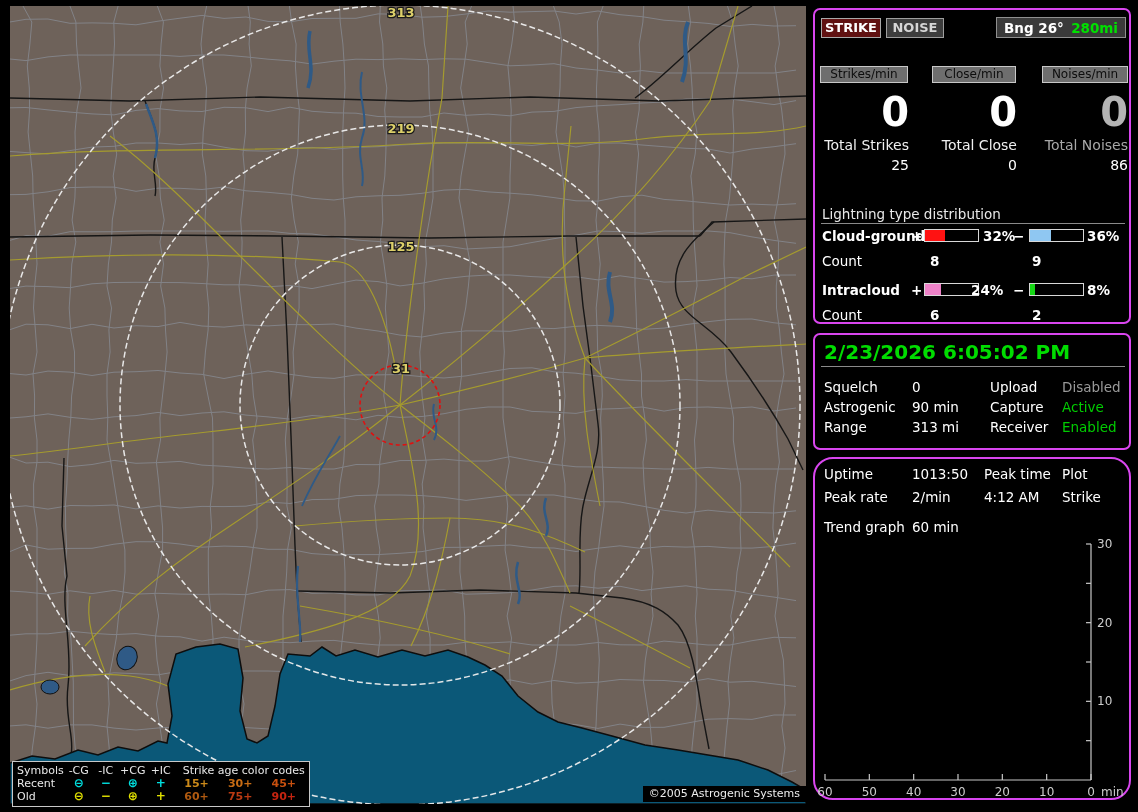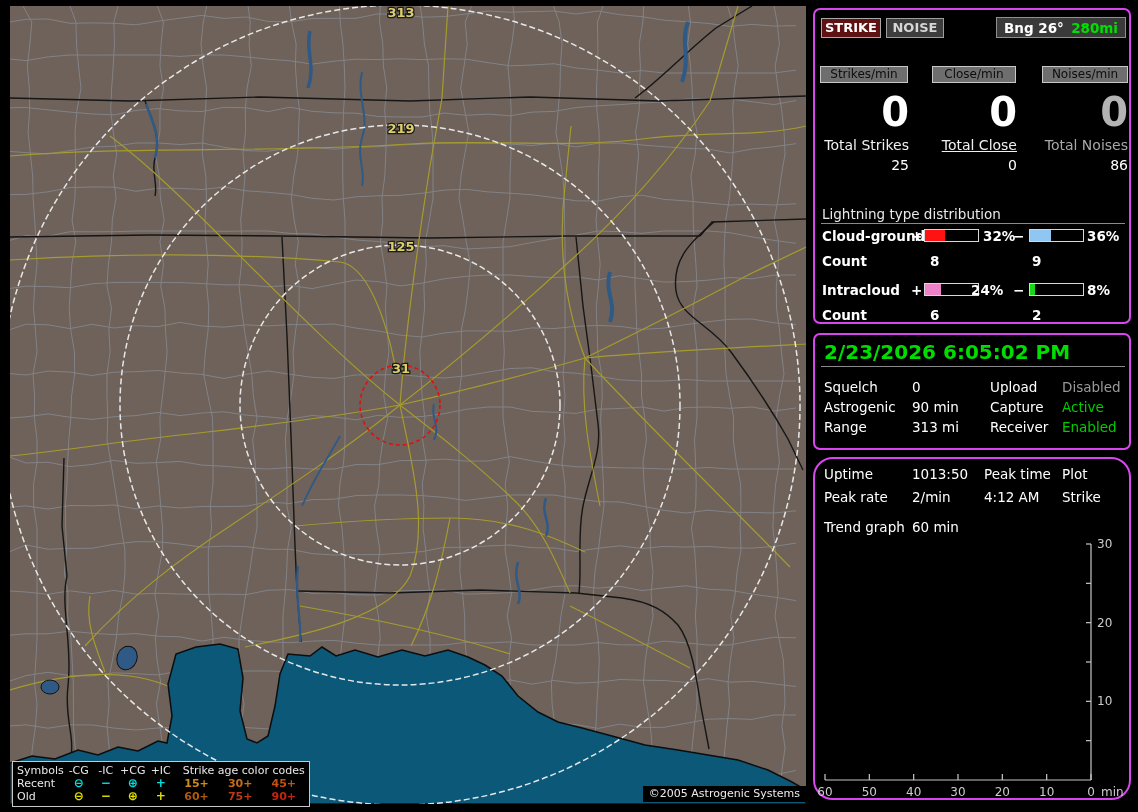--- a/index.html
+++ b/index.html
@@ -47,21 +47,21 @@
   .tval { top:147px; font-size:14px; text-align:right; }
 
   #dist-title { left:7px; top:196px; font-size:13.5px; color:#e8e8e8; }
   .hr1 { left:6px; top:213px; width:304px; border-top:1px solid #8a8a8a; }
   .drow { font-size:13.5px; }
   .dname { font-weight:bold; }
   .sign  { font-weight:bold; width:10px; text-align:center; }
   .bar { width:55px; height:13px; border:1px solid #d8d8d8; background:#000; }
   .bar > div { height:100%; }
   .pct { font-weight:bold; }
-  .cntlab { font-weight:700; }
+  .cntlab { font-weight:400; }
   .cntval { font-weight:bold; }
 
   #clock { left:9px; top:5px; font-size:20px; font-weight:bold; color:#00dd00; }
   .hr2 { left:6px; top:31px; width:304px; border-top:1px solid #8a8a8a; }
   .srow { font-size:13.5px; height:15px; }
   .c1 { left:9px;   width:86px; }
   .c2 { left:97px;  width:74px; }
   .c3 { left:175px; width:70px; }
   .c4 { left:247px; width:66px; }
   .i3 { left:169px; width:76px; }
@@ -224,21 +224,21 @@
       <span style="color: rgb(0, 224, 0);">280mi</span>
     </div>
 
     <div class="abs ratebtn" style="left:5px;width:88px">Strikes/min</div>
     <div class="abs cnum" style="left: 4px; width: 90px; color: rgb(255, 255, 255);">0</div>
     <div class="abs tlab" style="left: 4px; width: 90px; color: rgb(240, 240, 240);">Total Strikes</div>
     <div class="abs tval" style="left:4px;width:90px">25</div>
 
     <div class="abs ratebtn" style="left:117px;width:84px">Close/min</div>
     <div class="abs cnum" style="left: 112px; width: 90px; color: rgb(255, 255, 255);">0</div>
-    <div class="abs tlab" style="left: 112px; width: 90px; color: rgb(240, 240, 240); text-decoration: underline;">Total Close</div>
+    <div class="abs tlab" style="left: 112px; width: 90px; color: rgb(240, 240, 240);">Total Close</div>
     <div class="abs tval" style="left:112px;width:90px">0</div>
 
     <div class="abs ratebtn" style="left:227px;width:86px">Noises/min</div>
     <div class="abs cnum" style="left: 224px; width: 89px; color: rgb(180, 180, 180);">0</div>
     <div class="abs tlab" style="left: 224px; width: 89px; color: rgb(168, 168, 168);">Total Noises</div>
     <div class="abs tval" style="left:224px;width:89px">86</div>
 
     <div id="dist-title" class="abs">Lightning type distribution</div>
     <div class="abs hr1"></div>
 

